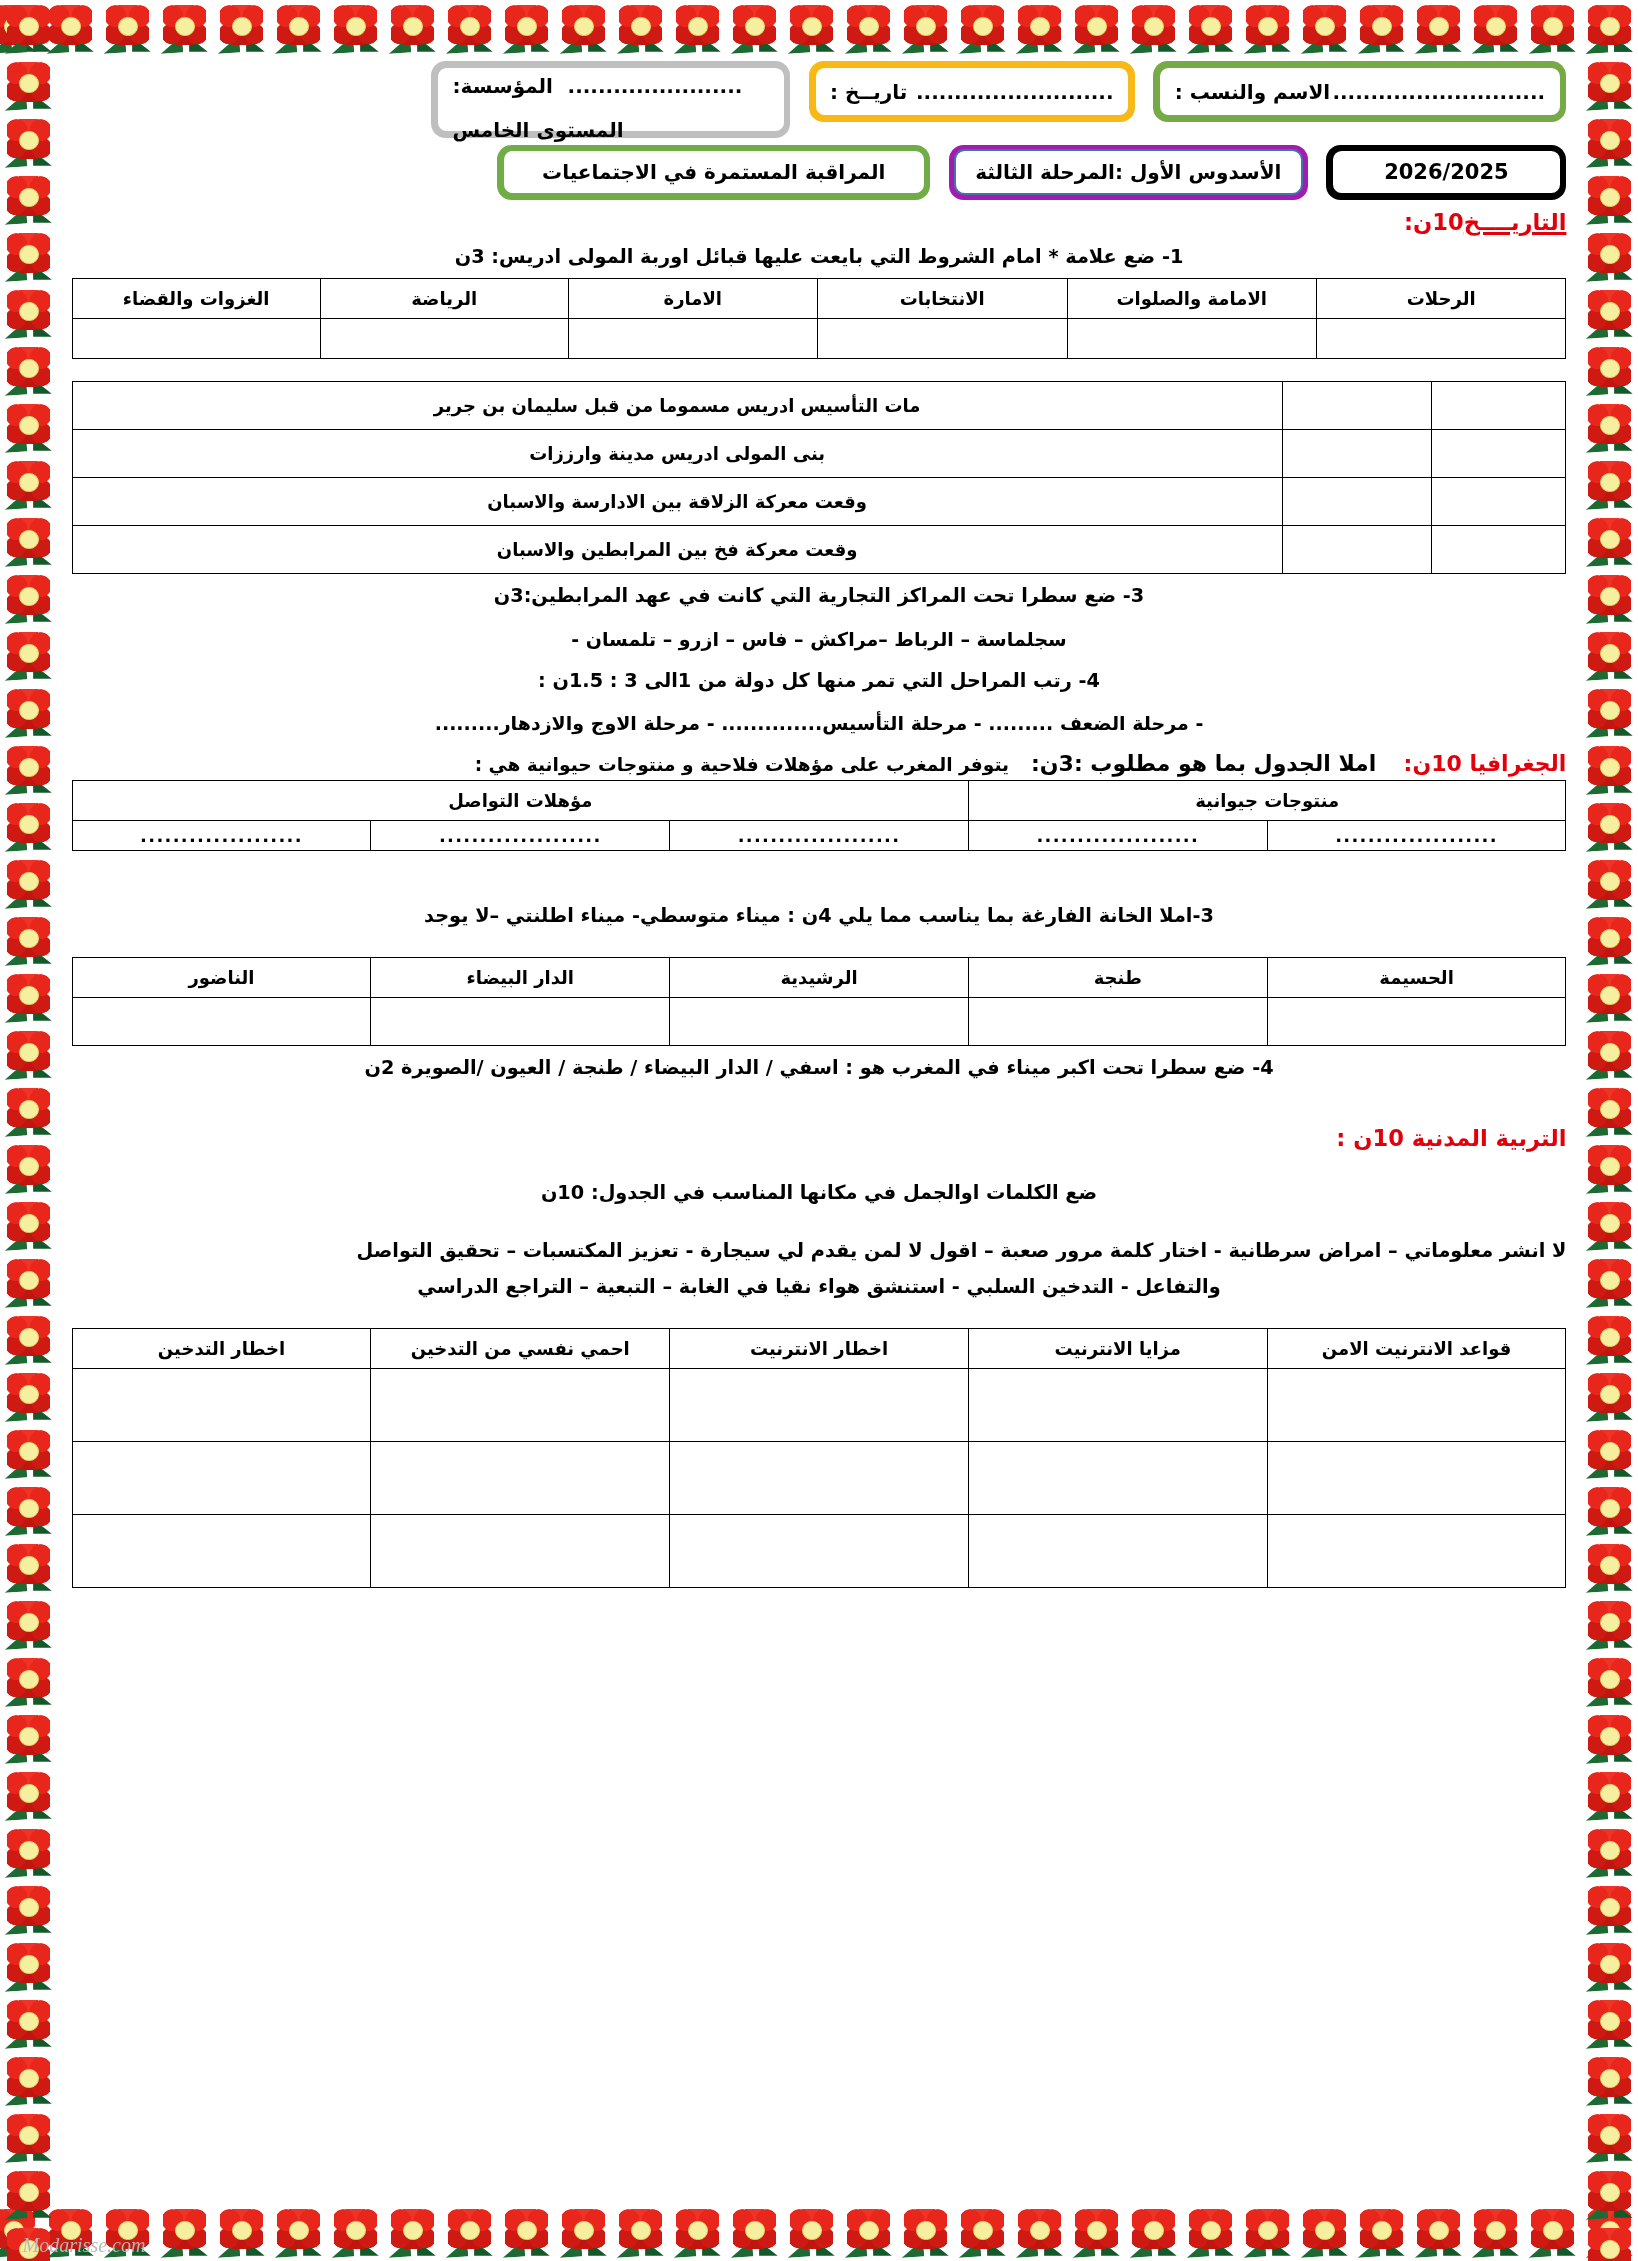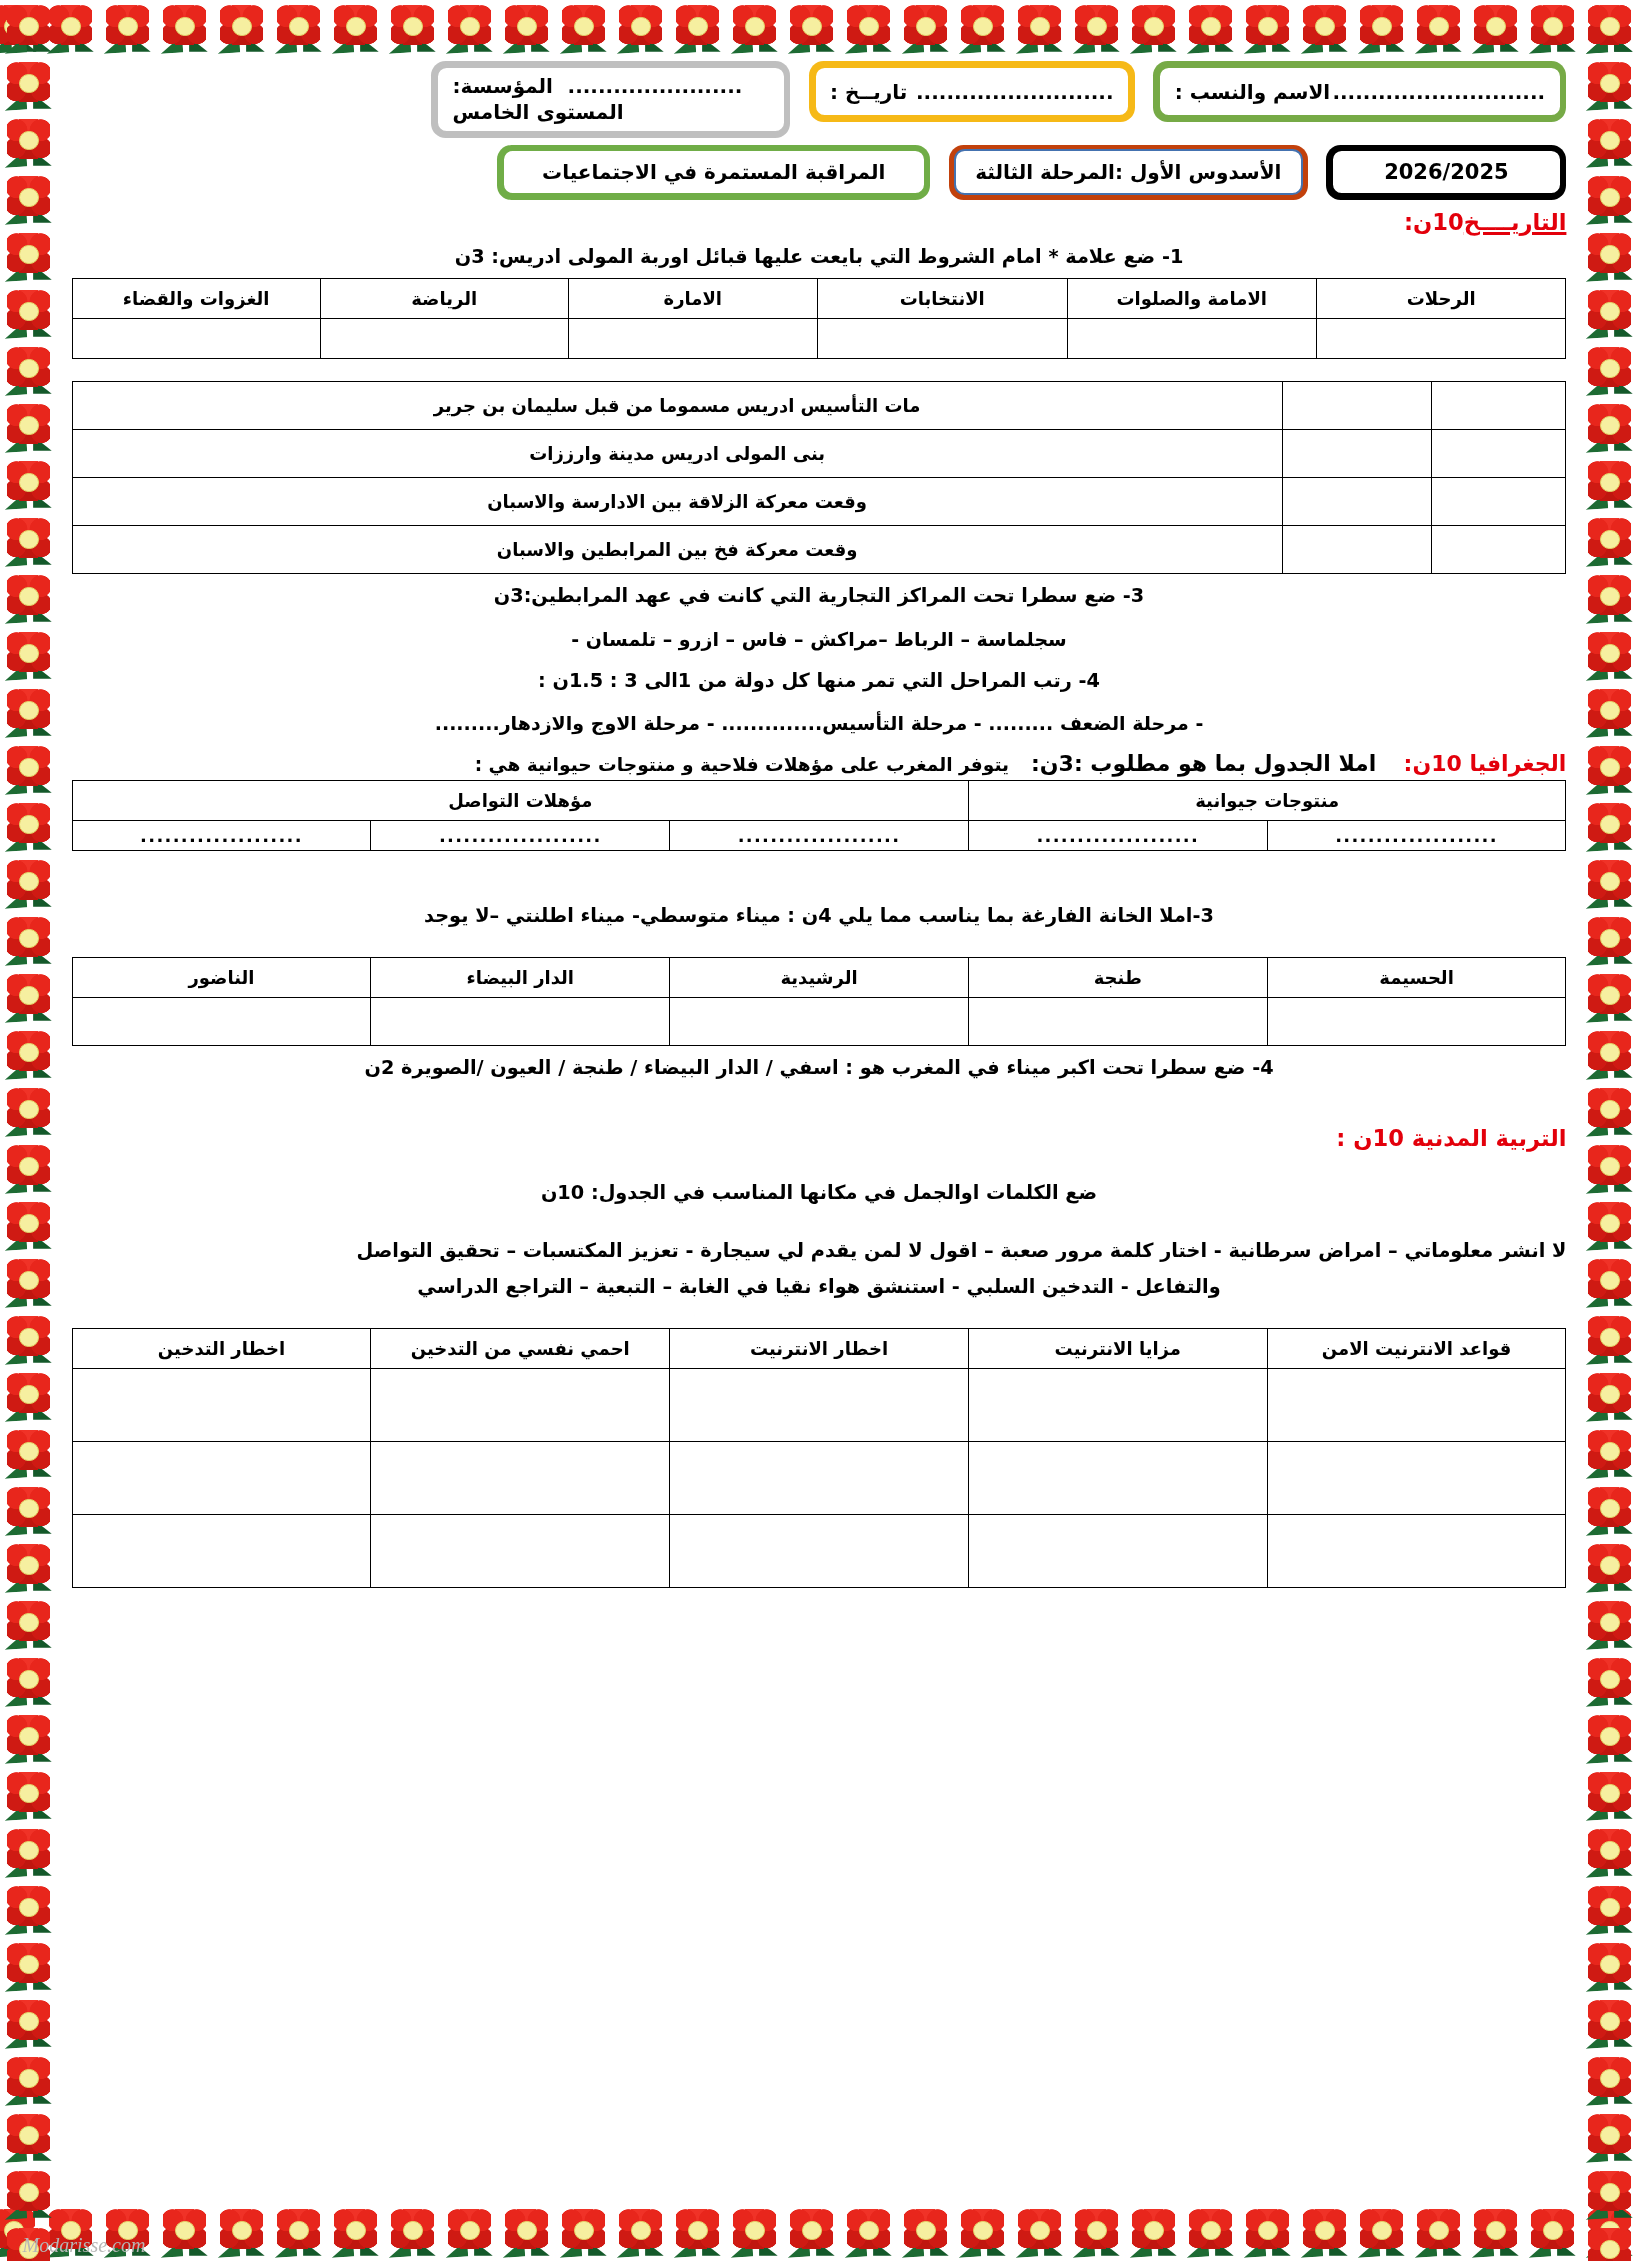--- a/index.html
+++ b/index.html
@@ -111,21 +111,21 @@
     height: 100%;
   }
   .rb-green  { background: #76aa46; }
   .rb-green  > .inner { border: 2px solid #76aa46; }
   .rb-amber  { background: #f6b917; }
   .rb-amber  > .inner { border: 2px solid #f6b917; }
   .rb-gray   { background: #bfbfbf; }
   .rb-gray   > .inner { border: 2px solid #bfbfbf; }
   .rb-black  { background: #000000; }
   .rb-black  > .inner { border: 2px solid #000000; }
-  .rb-blue   { background: #c2410c; }
+  .rb-blue   { background: #a21caf; }
   .rb-blue   > .inner { border: 2px solid #4472b0; }
   .rb-green2 { background: #70ad47; }
   .rb-green2 > .inner { border: 2px solid #70ad47; }
 
   .hdr-text {
     font-family: "DejaVu Sans", sans-serif;
     font-weight: bold;
     font-size: 20px;
     color: #000000;
     white-space: nowrap;
@@ -137,21 +137,21 @@
   .box-date  { width: 326px; height: 61px; }
   .box-inst  { width: 359px; height: 77px; }
   .box-year  { width: 240px; height: 55px; }
   .box-phase { width: 359px; height: 55px; }
   .box-subj  { width: 433px; height: 55px; }
 
   .inst-lines {
     display: flex;
     flex-direction: column;
     align-items: flex-end;
-    gap: 2px;
+    gap: 20px;
     width: 100%;
   }
 
   
   .sec-head {
     text-align: right;
     margin: 9.3px 0 4px 0;
     font-family: "DejaVu Sans", sans-serif;
     font-weight: bold;
     font-size: 22.6px;

